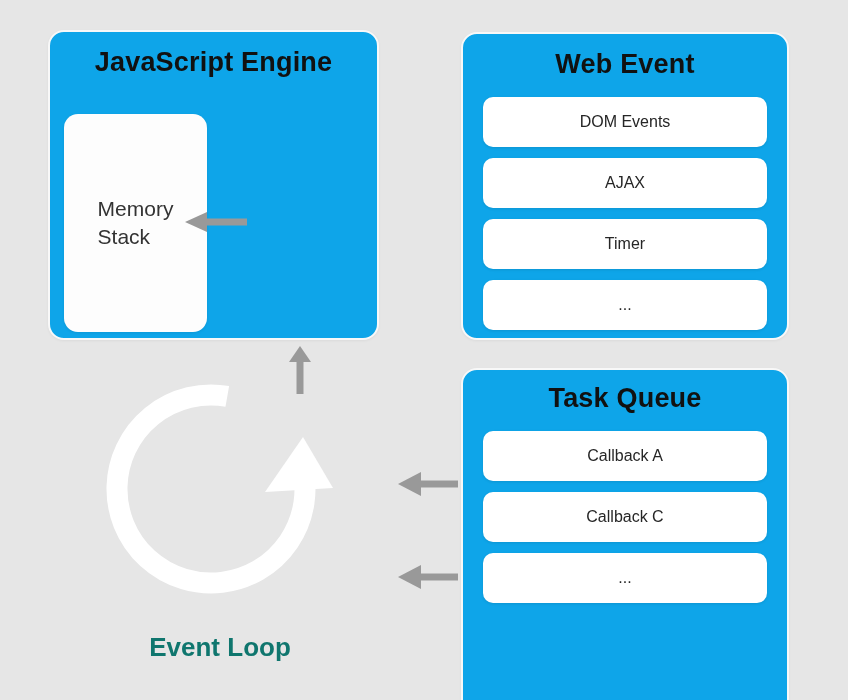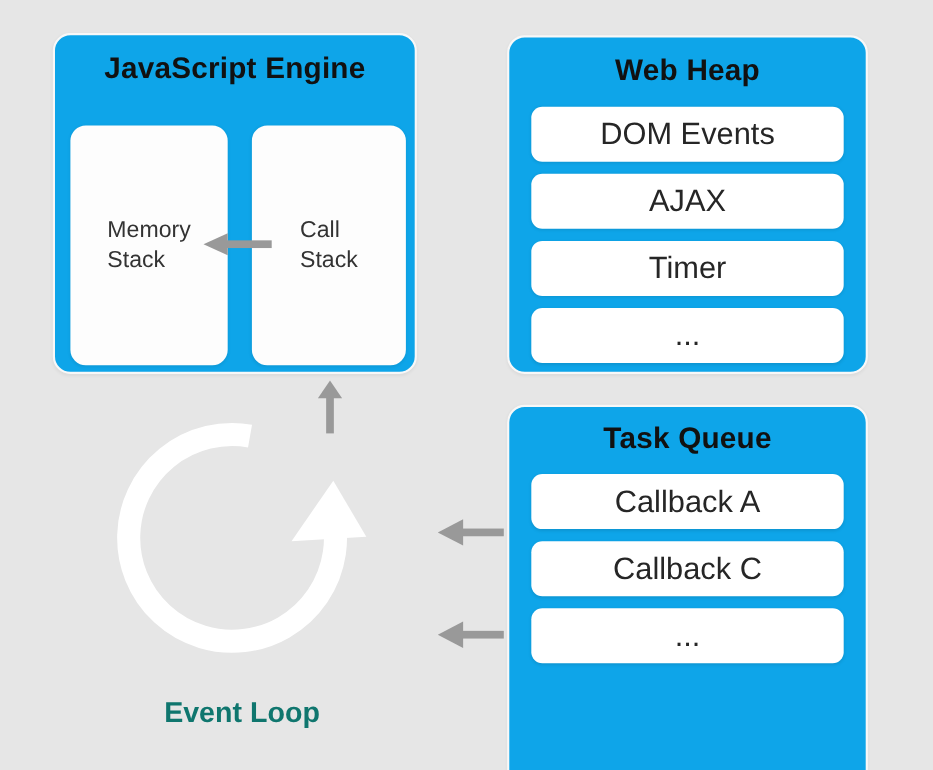--- a/index.html
+++ b/index.html
@@ -64,21 +64,21 @@
     padding: 0 20px;
   }
   .pill {
     height: 50px;
     background: #ffffff;
     border-radius: 10px;
     box-shadow: 0 1px 3px rgba(0,0,0,0.10);
     display: flex;
     align-items: center;
     justify-content: center;
-    font-size: 28px;
+    font-size: 16px;
     color: #262626;
   }
 
   .abs { position: absolute; }
 
   .loop-label {
     position: absolute;
     left: 110px;
     top: 632px;
     width: 220px;
@@ -94,35 +94,29 @@
 <div class="stage">
 
   <section class="container engine">
     <h2>JavaScript Engine</h2>
     <div class="card card-heap">
       <div class="lines">
         <span class="line">Memory</span>
         <span class="line">Stack</span>
       </div>
     </div>
-    <div class="card card-stack">
-      <div class="lines">
-        <span class="line">Call</span>
-        <span class="line">Stack</span>
-      </div>
-    </div>
   </section>
 
   <svg class="abs" style="left:183px; top:210px;" width="66" height="24">
     <polygon points="2,12 24,2 24,22" fill="#999999"></polygon>
     <rect x="23" y="8.5" width="41" height="7" fill="#999999"></rect>
   </svg>
 
   <section class="container webapis">
-    <h2>Web Heap</h2>
+    <h2>Web Event</h2>
     <div class="pill-list">
       <div class="pill">DOM Events</div>
       <div class="pill">AJAX</div>
       <div class="pill">Timer</div>
       <div class="pill">...</div>
     </div>
   </section>
 
   <section class="container taskq">
     <h2>Task Queue</h2>

